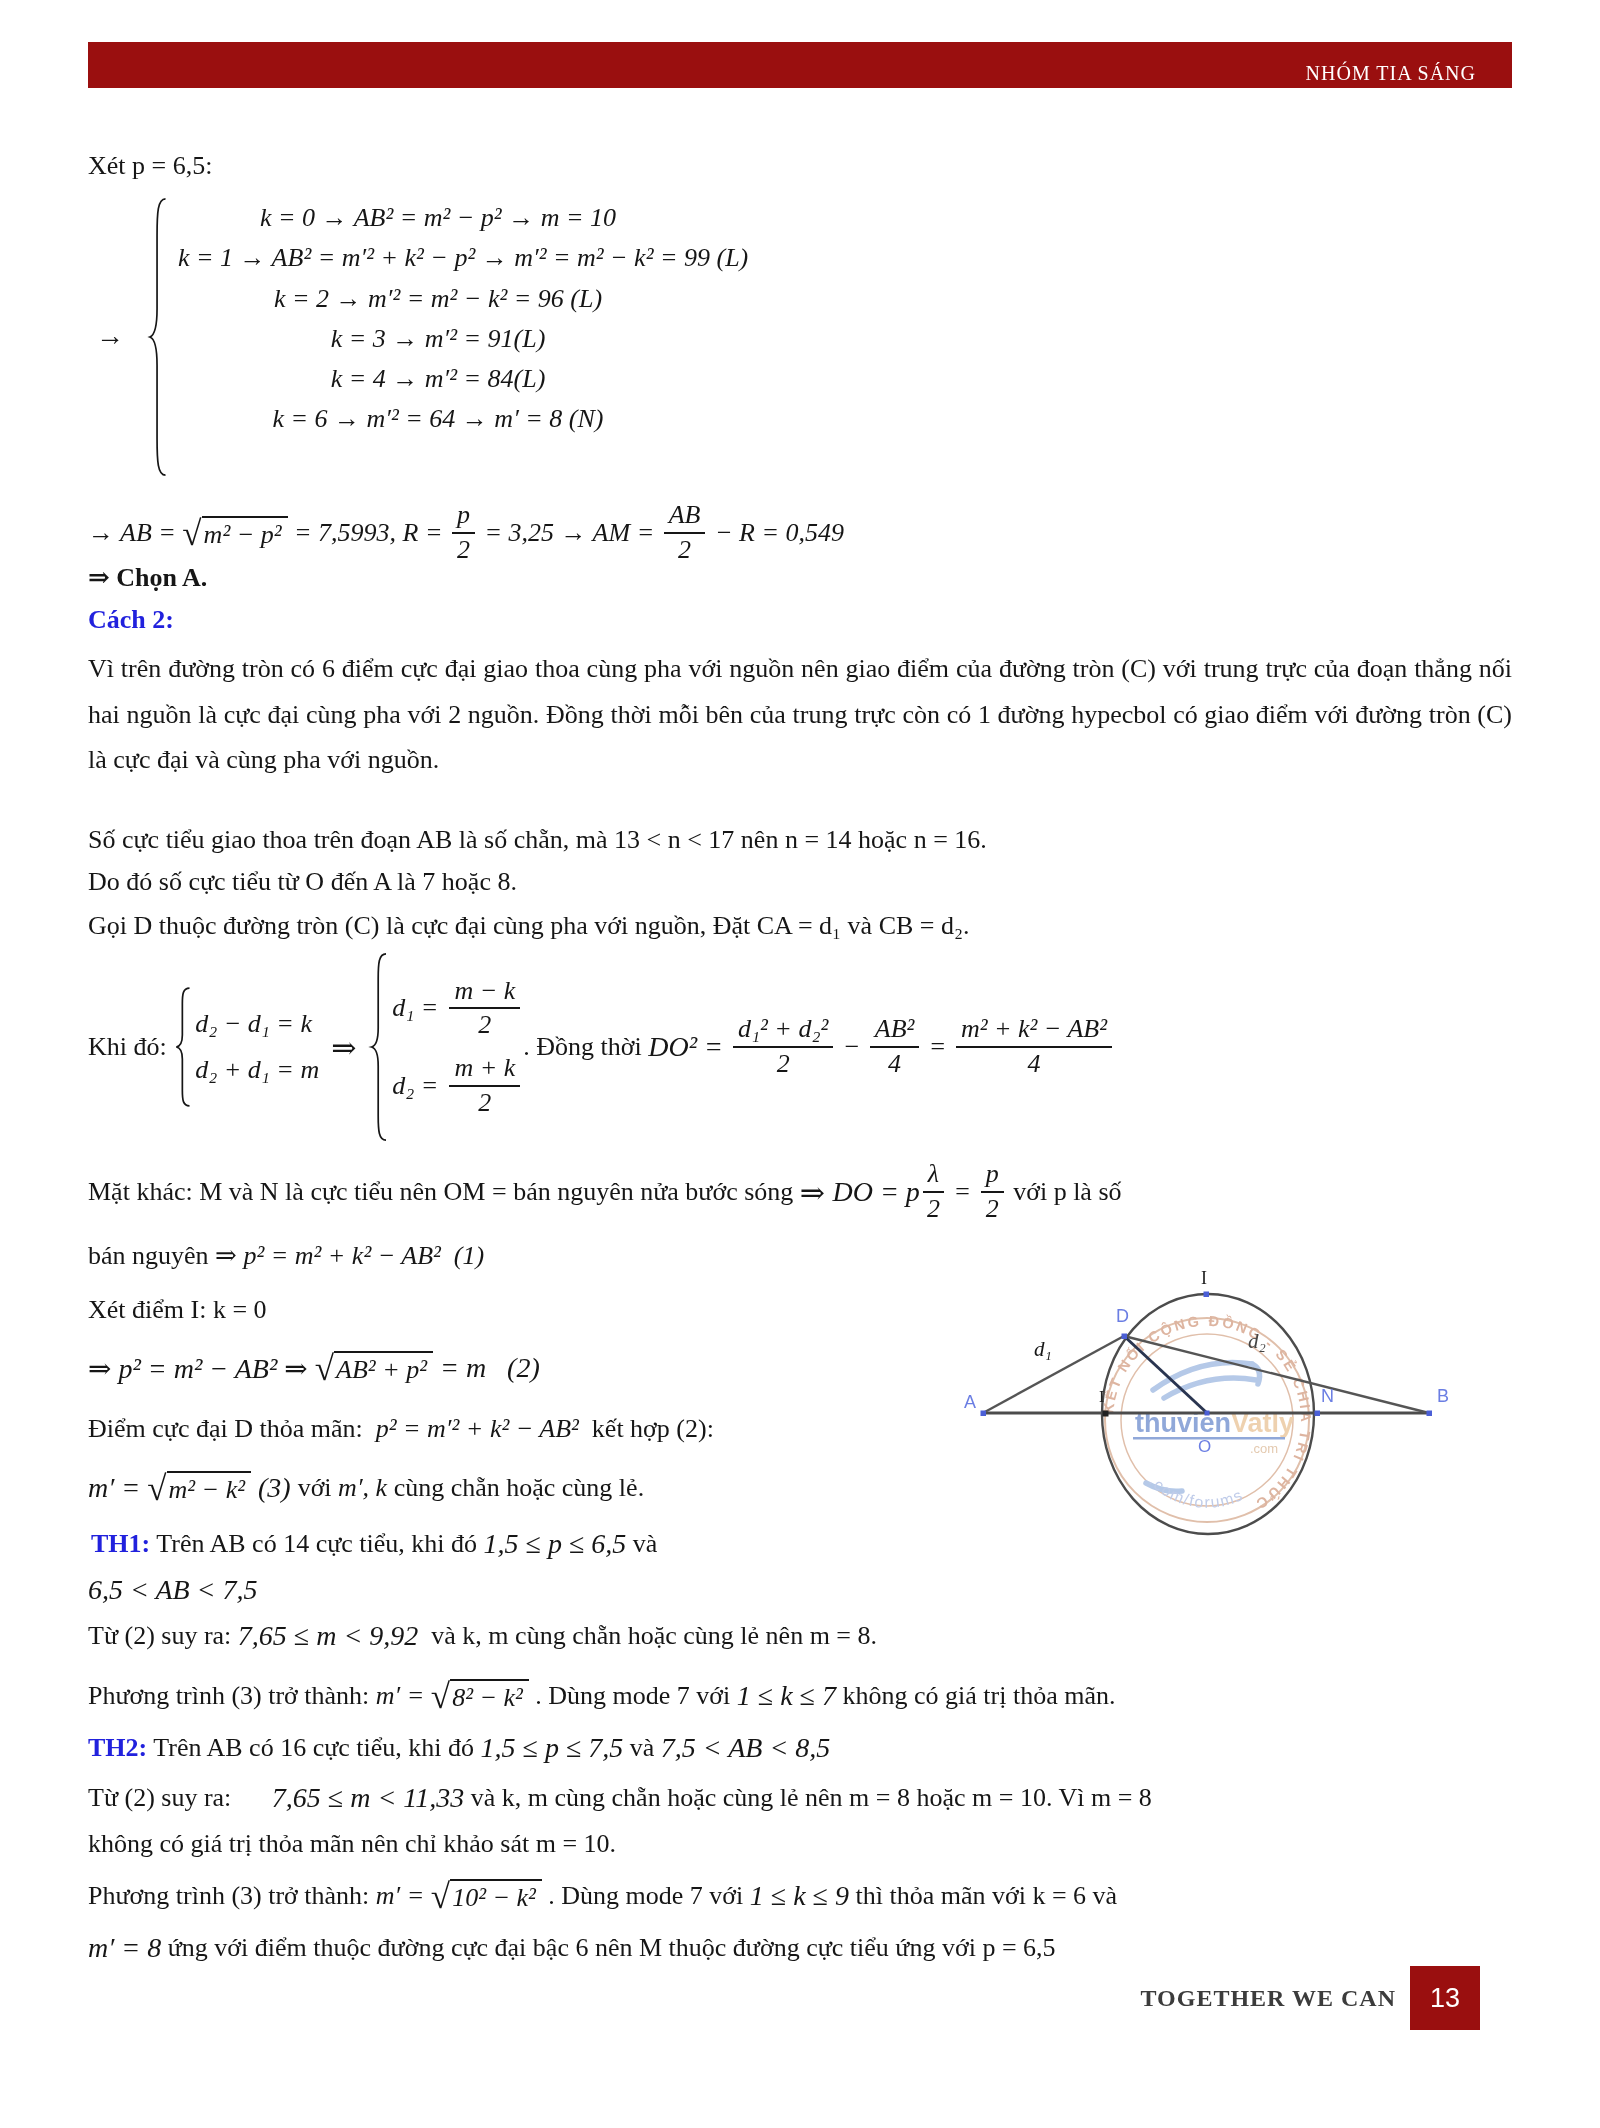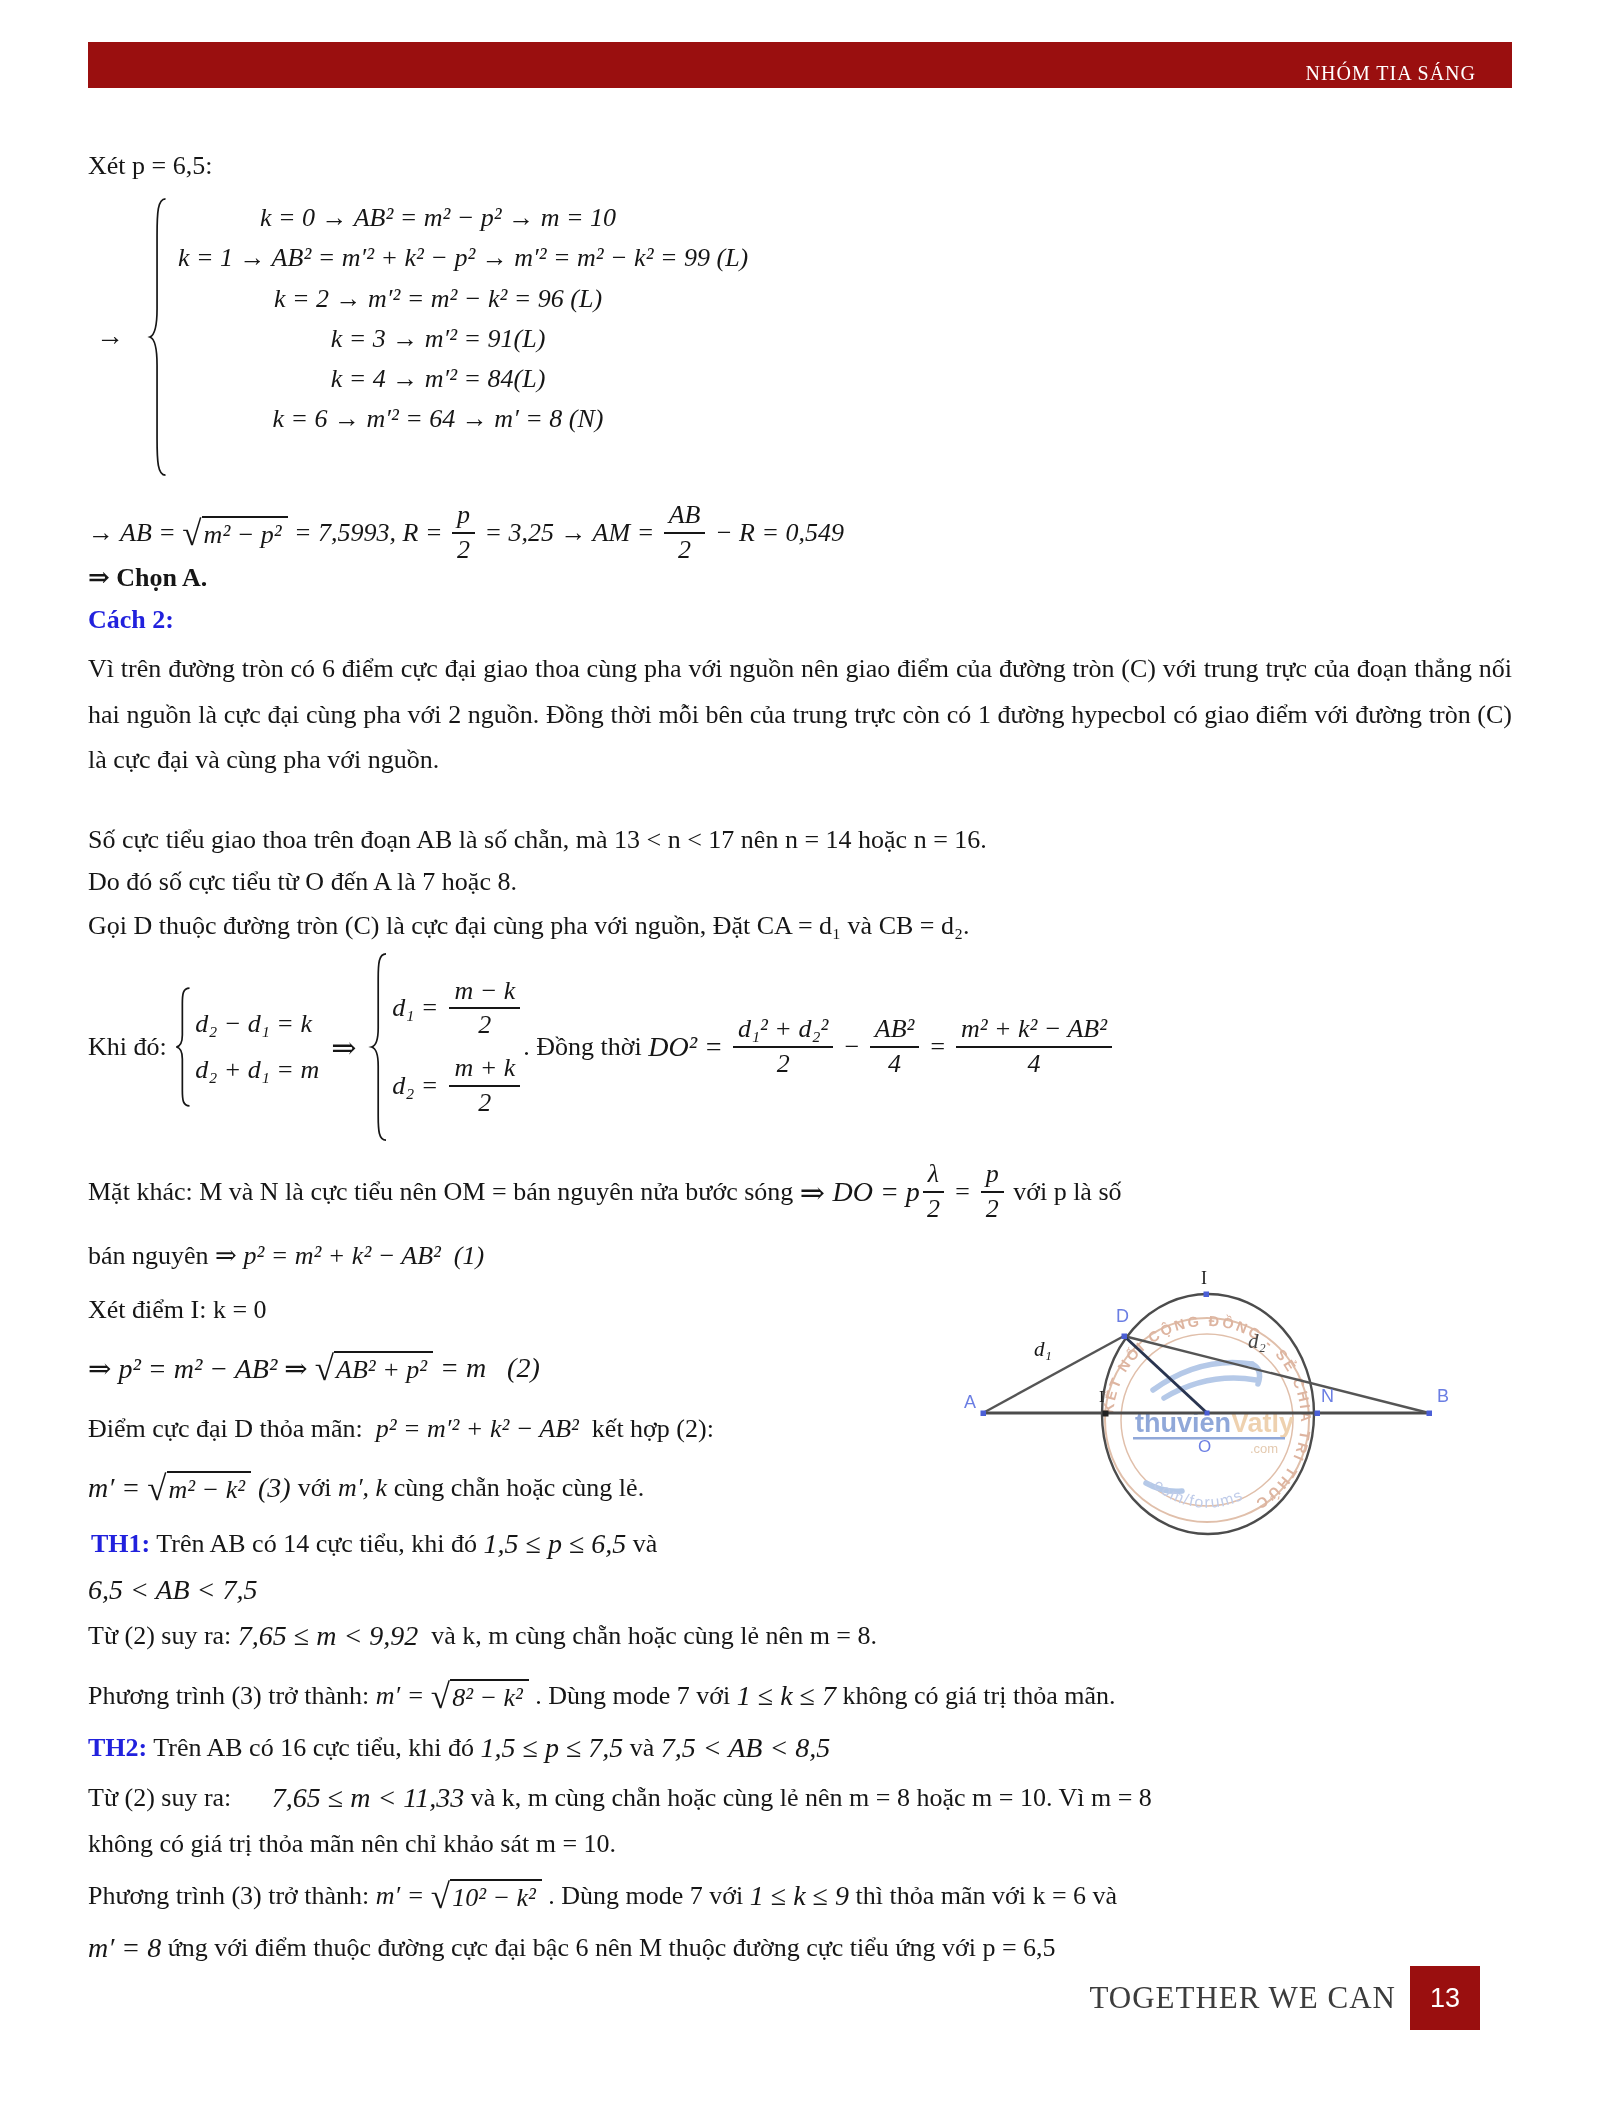--- a/index.html
+++ b/index.html
@@ -11,21 +11,21 @@
   .b{font-weight:bold;}
   .blue{color:#2121dd;}
   .nowrap{white-space:nowrap;}
   .eqrow{display:flex;align-items:center;white-space:pre;font-size:26px;}
   .eqrow .seg{white-space:pre;}
   
   #header-bar{left:88px;top:42px;width:1424px;height:46px;background:#9a0f0f;
               display:flex;align-items:center;justify-content:flex-end;}
   #header-bar .brand{color:#ffffff;font-size:20px;letter-spacing:1px;padding-right:36px;margin-top:16px;}
   #footer{top:1966px;right:120px;display:flex;align-items:center;gap:14px;}
-  #footer .motto{font-size:31px;color:#3c3c3c;letter-spacing:1px;}
+  #footer .motto{font-size:24px;color:#3c3c3c;letter-spacing:1px;font-weight:bold;}
   #footer .pagebox{width:70px;height:64px;background:#9a0f0f;display:flex;align-items:center;justify-content:center;}
   #footer .pagebox span{color:#fff;font-size:27px;font-family:"Liberation Sans",sans-serif;}
   
   .frac{display:inline-flex;flex-direction:column;align-items:center;vertical-align:middle;
         font-style:italic;line-height:1.1;margin:0 3px;}
   .frac .fnum{padding:0 5px 2px 5px;border-bottom:2px solid #161616;}
   .frac .fden{padding-top:2px;}
   .sqrt{display:inline-flex;align-items:flex-start;font-style:italic;}
   .sqrt .rsign{font-size:1.35em;line-height:0.95;font-style:normal;transform:translateY(1px);}
   .sqrt .rbody{border-top:2px solid #161616;padding:2px 6px 0 2px;}

